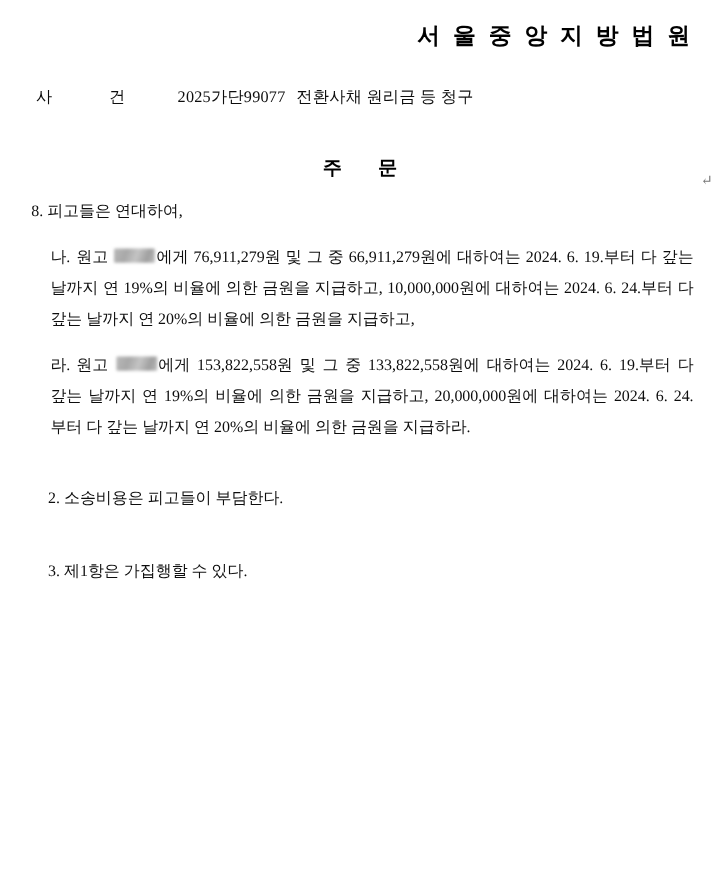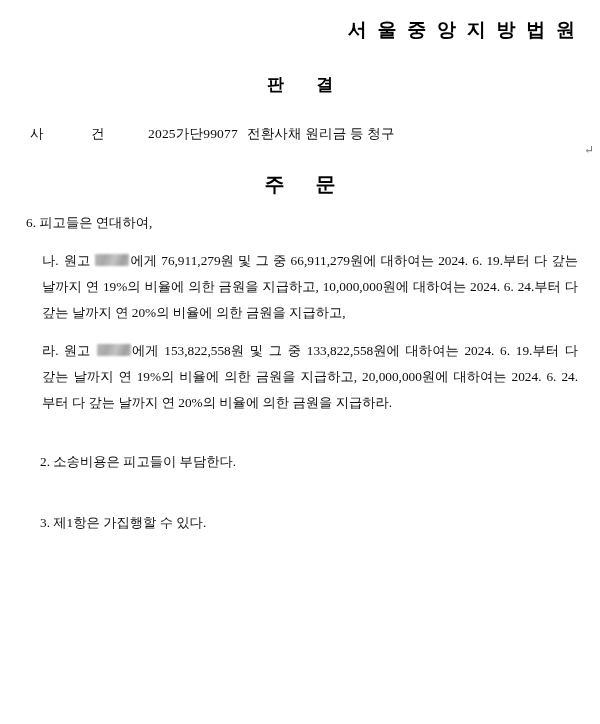--- a/index.html
+++ b/index.html
@@ -53,24 +53,24 @@
   }
   .case-value {
     letter-spacing: 0.2px;
   }
   .case-value .gap {
     display: inline-block;
     width: 9px;
   }
   .section-title {
     text-align: center;
-    font-size: 20px;
+    font-size: 16px;
     font-weight: bold;
     letter-spacing: 13px;
-    margin-top: 28px;
+    margin-top: 40px;
     padding-left: 13px;
     color: #000;
   }
   .para {
     font-size: 13.3px;
     line-height: 1.95;
     text-align: justify;
     margin-top: 12px;
     word-break: keep-all;
   }
@@ -113,36 +113,35 @@
     color: #777;
   }
 </style>
 </head>
 <body>
 
 <div class="page">
 
   <div class="court-title">서 울 중 앙 지 방 법 원</div>
 
-  <div class="doc-type">판       결</div>
 
   <div class="return-mark">↵</div>
 
   <div class="case-row">
     <span class="case-label">사 건</span>
     <span class="case-value">
       <span>2025가단99077</span><span class="gap"></span><span>전환사채 원리금 등 청구</span>
     </span>
   </div>
 
   <div class="section-title">주       문</div>
 
   <div class="body-block">
 
-    <div class="para lvl1">6. 피고들은 연대하여,</div>
+    <div class="para lvl1">8. 피고들은 연대하여,</div>
 
 
     <div class="para lvl2">
       <span class="item-num">나.</span><span>원고 </span><span class="redact"></span><span>에게 76,911,279원 및 그 중 66,911,279원에 대하여는 2024. 6. 19.부터 다 갚는 날까지 연 19%의 비율에 의한 금원을 지급하고, 10,000,000원에 대하여는 2024. 6. 24.부터 다 갚는 날까지 연 20%의 비율에 의한 금원을 지급하고,</span>
     </div>
 
 
     <div class="para lvl2">
       <span class="item-num">라.</span><span>원고 </span><span class="redact"></span><span>에게 153,822,558원 및 그 중 133,822,558원에 대하여는 2024. 6. 19.부터 다 갚는 날까지 연 19%의 비율에 의한 금원을 지급하고, 20,000,000원에 대하여는 2024. 6. 24.부터 다 갚는 날까지 연 20%의 비율에 의한 금원을 지급하라.</span>
     </div>

